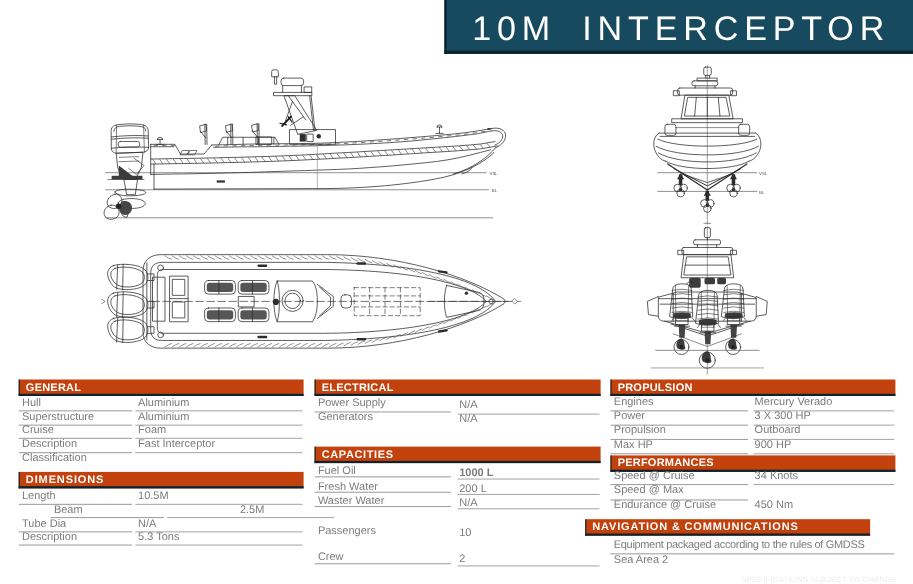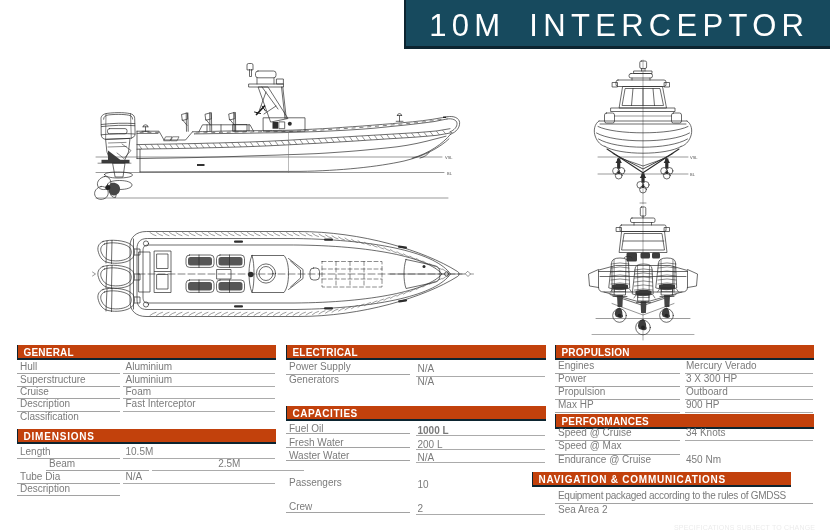--- a/index.html
+++ b/index.html
@@ -423,20 +423,21 @@
     <div class="val" style="width:152.5px;height:12.40px;padding-left:3.0px;text-align:center;">2.5M</div>
   </div>
 <div class="row" style="left:17px;top:471.5px;height:12.40px;">
     <div class="lab" style="width:102.5px;height:12.40px;">Tube Dia</div>
     <div style="width:3px;"></div>
     <div class="val" style="width:152.5px;height:12.40px;padding-left:3.0px;">N/A</div>
   </div>
 <div class="row" style="left:17px;top:483.9px;height:12.40px;">
     <div class="lab" style="width:102.5px;height:12.40px;">Description</div>
     <div style="width:3px;"></div>
+    <div class="val" style="width:152.5px;height:12.40px;padding-left:3.0px;">5.3 Tons</div>
   </div>
 <div class="row" style="left:286px;top:362.1px;height:13.00px;">
     <div class="lab" style="width:124px;height:13.00px;">Power Supply</div>
     <div style="width:6px;"></div>
     <div class="val" style="width:129px;height:13.00px;padding-left:1.5px;position:relative;top:2px;">N/A</div>
   </div>
 <div class="row" style="left:286px;top:375.1px;height:13.00px;">
     <div class="lab nb" style="width:124px;height:13.00px;">Generators</div>
     <div style="width:6px;"></div>
     <div class="val nb" style="width:129px;height:13.00px;padding-left:1.5px;position:relative;top:2px;">N/A</div>

